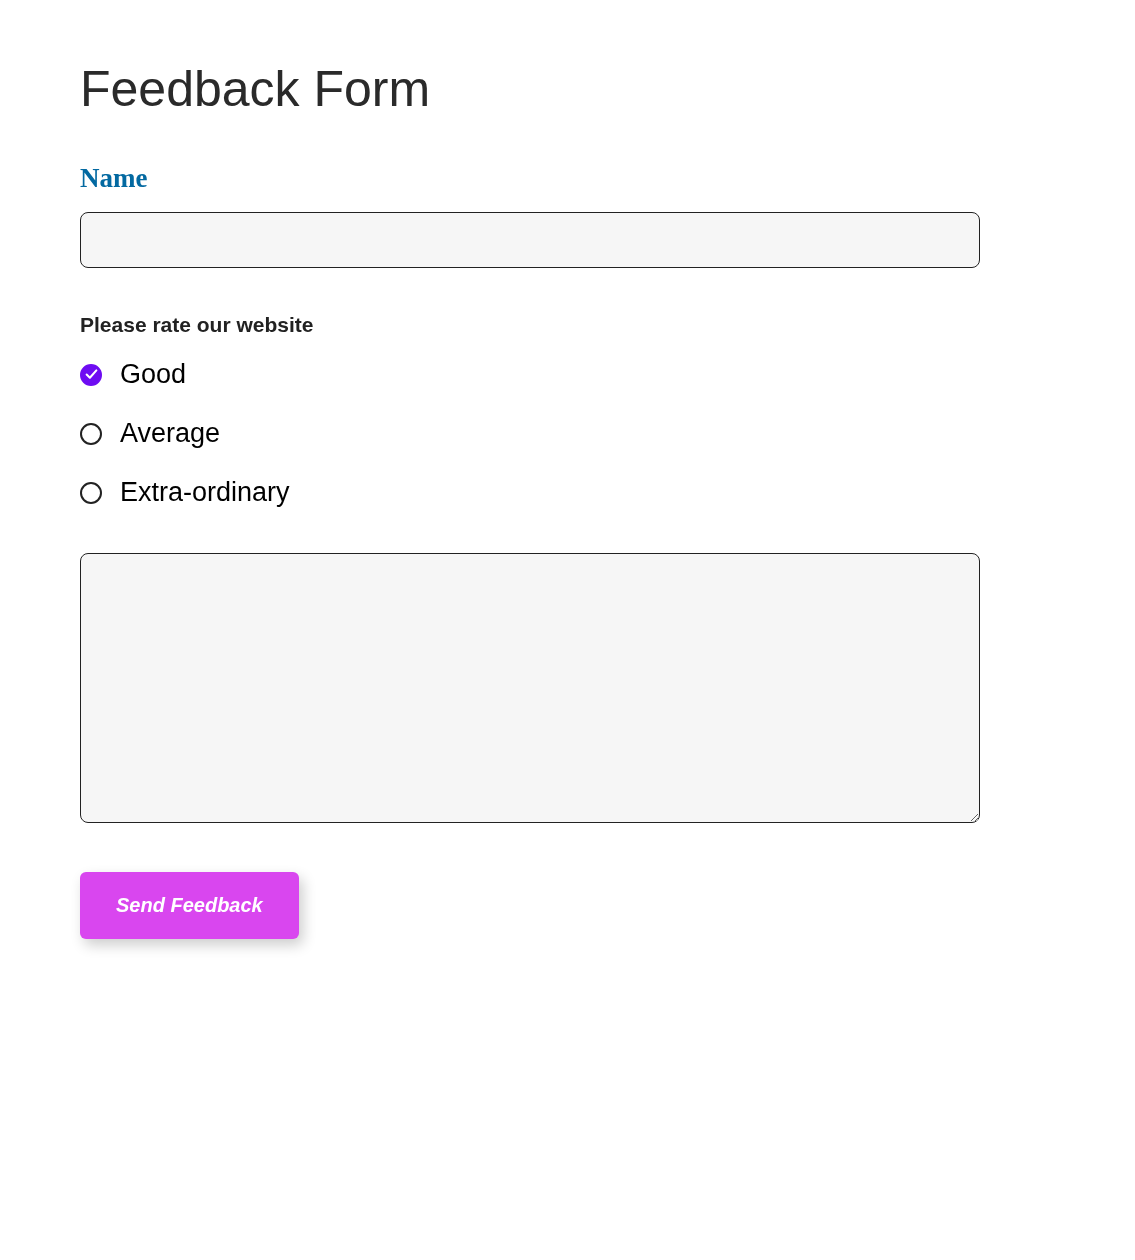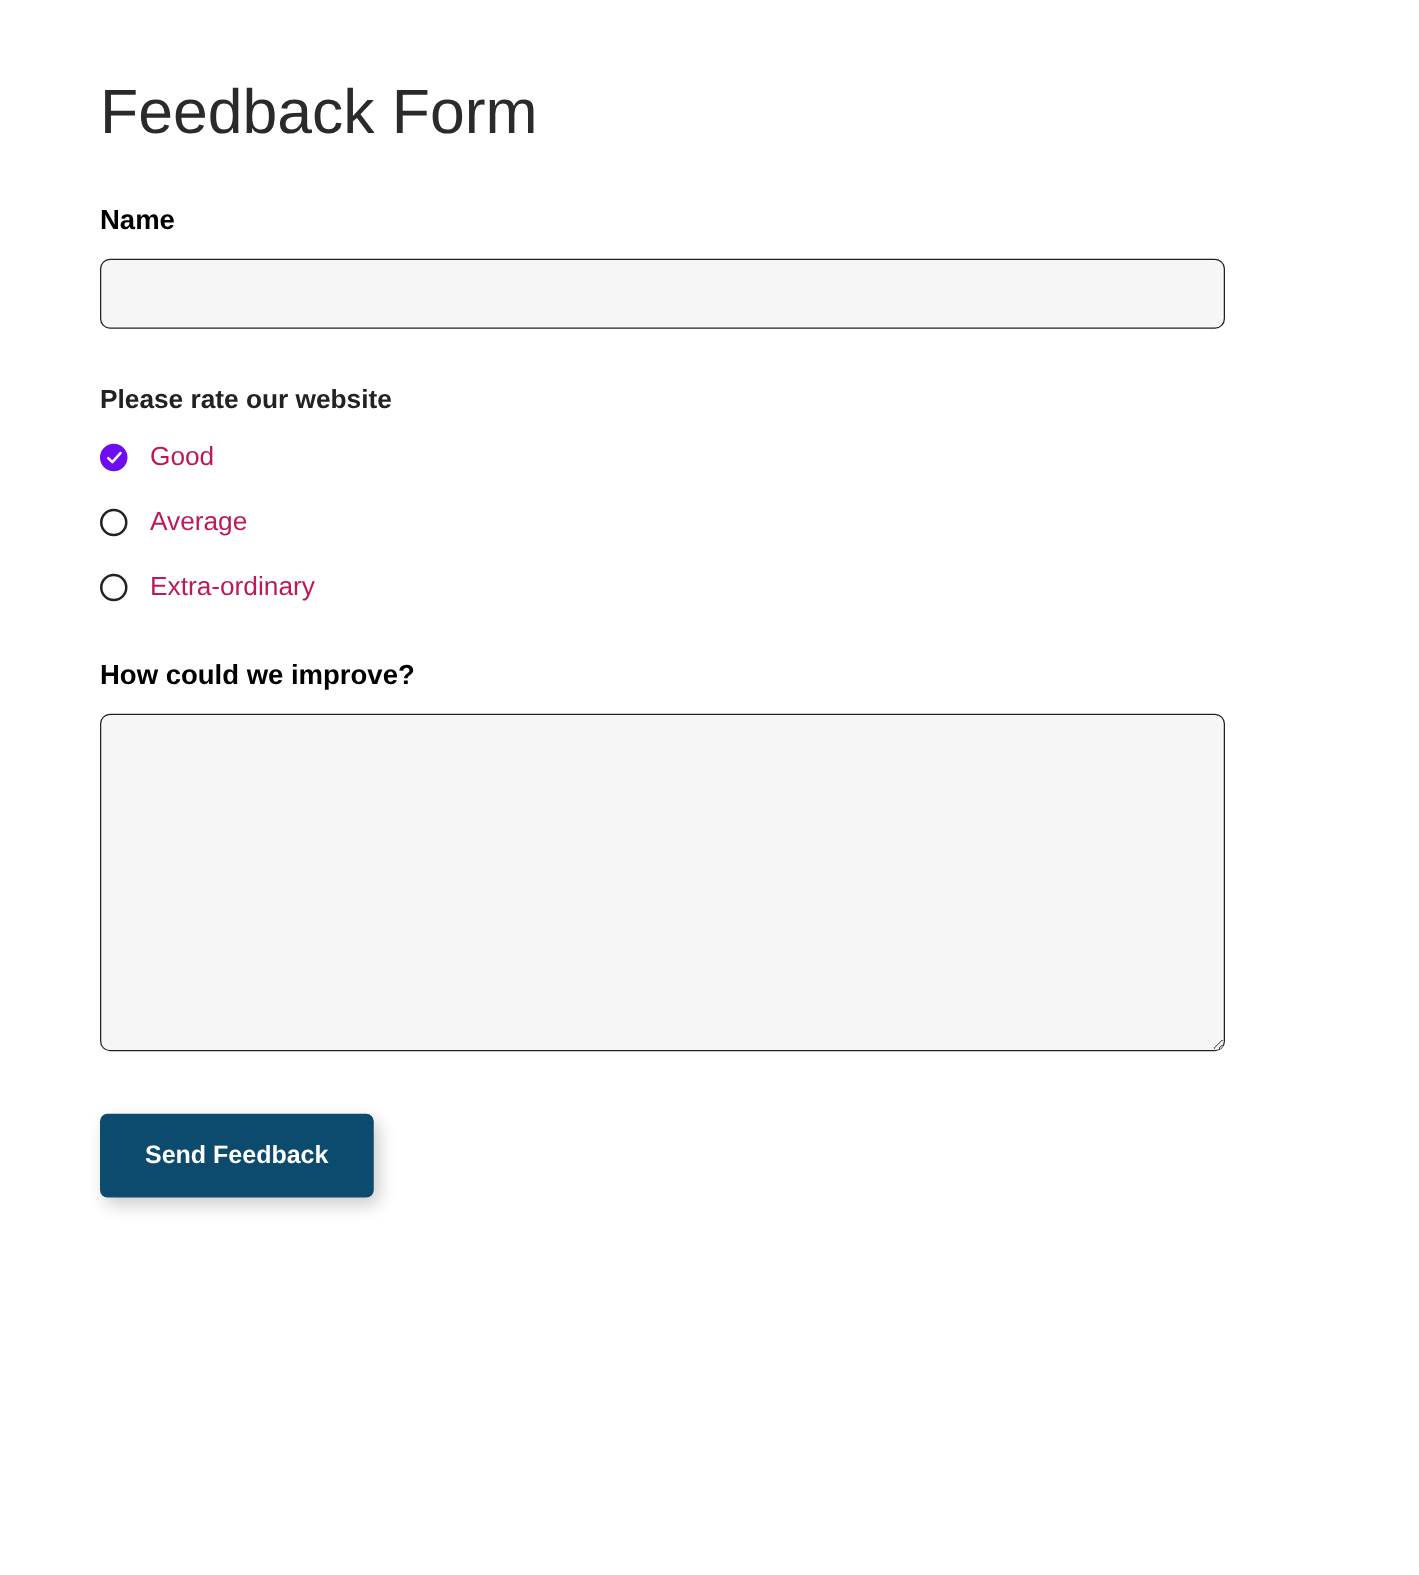--- a/index.html
+++ b/index.html
@@ -20,24 +20,25 @@
       font-size: 50px;
       font-weight: 400;
       color: #2a2a2a;
       margin-bottom: 45px;
     }
     .form-group {
       margin-bottom: 45px;
     }
     .form-label {
       display: block;
-      font-size: 22px;
+      font-size: 27px;
       font-weight: 600;
-      color: #000000;
+      color: #0369a1;
       margin-bottom: 18px;
+      font-family: Liberation Serif, serif;
     }
     .form-input {
       width: 100%;
       height: 56px;
       padding: 12px 16px;
       font-size: 18px;
       border: 1.5px solid #222;
       border-radius: 8px;
       background: #f6f6f6;
       outline: none;
@@ -86,34 +87,35 @@
     }
     .radio-circle.selected svg {
       display: block;
     }
     .radio-circle svg {
       display: none;
       width: 13px;
       height: 13px;
     }
     .radio-label {
-      font-size: 21px;
+      font-size: 27px;
       font-weight: 400;
-      color: #be185d;
+      color: #000000;
     }
     .submit-button {
-      background: #0c4a6e;
+      background: #d946ef;
       color: #ffffff;
       border: none;
       font-size: 20px;
       font-weight: 700;
       padding: 22px 36px;
       border-radius: 6px;
       cursor: pointer;
       box-shadow: 4px 6px 14px rgba(0,0,0,0.2);
+      font-style: italic;
     }
   </style>
 </head>
 <body>
 
 <div class="container">
 
   <h1>Feedback Form</h1>
 
   <div class="form-group">
@@ -144,19 +146,18 @@
 
     <div class="radio-option">
       <div class="radio-circle">
         
       </div>
       <span class="radio-label">Extra-ordinary</span>
     </div>
   </div>
 
   <div class="form-group">
-    <label class="form-label">How could we improve?</label>
     <textarea class="form-textarea" style=""></textarea>
   </div>
 
   <button class="submit-button">Send Feedback</button>
 
 </div>
 
 </body></html>

